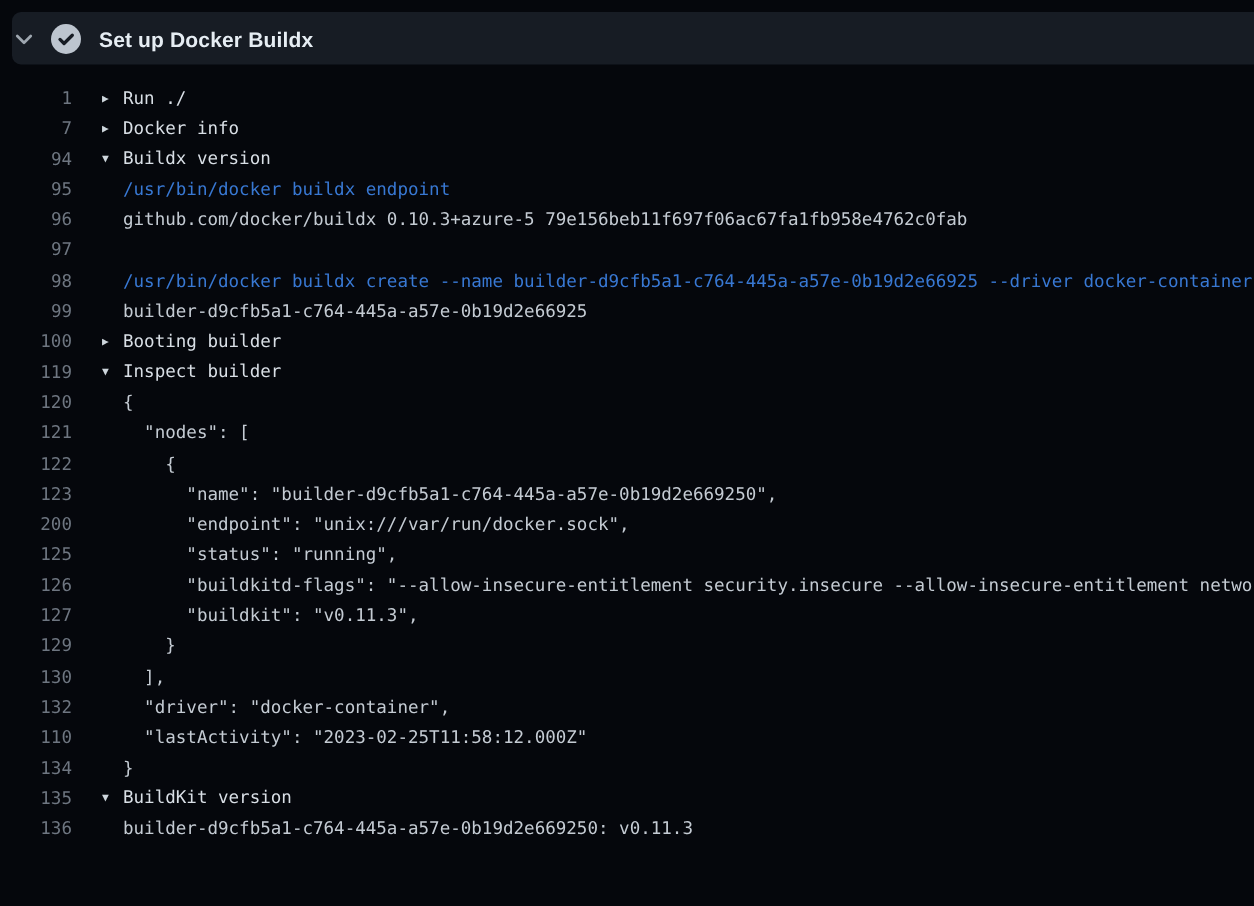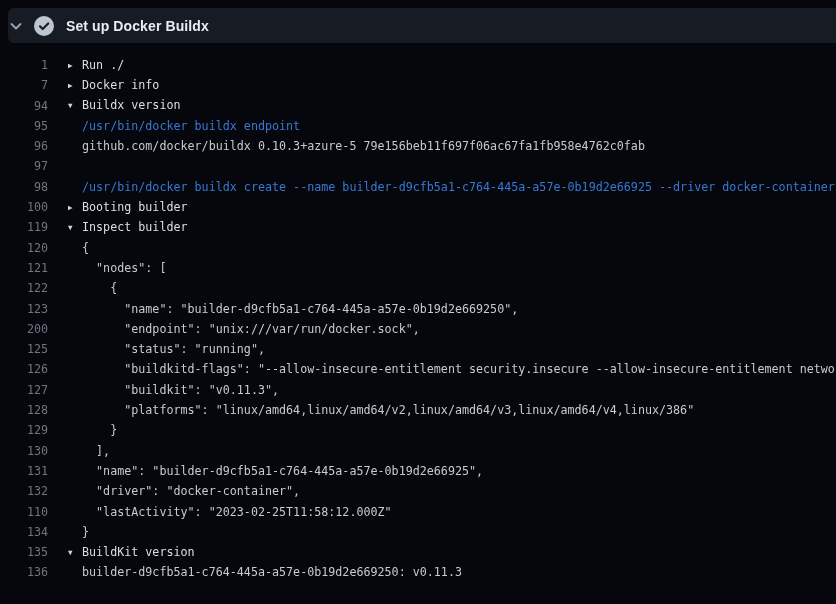--- a/index.html
+++ b/index.html
@@ -83,34 +83,33 @@
   </div>
 
   <div class="log" id="log">
       <div class="row"><span class="ln">1</span><span class="content group"><span class="marker">▶</span><span>Run ./</span></span></div>
       <div class="row"><span class="ln">7</span><span class="content group"><span class="marker">▶</span><span>Docker info</span></span></div>
       <div class="row"><span class="ln">94</span><span class="content group"><span class="marker">▼</span><span>Buildx version</span></span></div>
       <div class="row"><span class="ln">95</span><span class="content command"><span>/usr/bin/docker buildx endpoint</span></span></div>
       <div class="row"><span class="ln">96</span><span class="content output"><span>github.com/docker/buildx 0.10.3+azure-5 79e156beb11f697f06ac67fa1fb958e4762c0fab</span></span></div>
       <div class="row"><span class="ln">97</span></div>
       <div class="row"><span class="ln">98</span><span class="content command"><span>/usr/bin/docker buildx create --name builder-d9cfb5a1-c764-445a-a57e-0b19d2e66925 --driver docker-container</span></span></div>
+      <div class="row"><span class="ln">99</span><span class="content output"><span>builder-d9cfb5a1-c764-445a-a57e-0b19d2e66925</span></span></div>
       <div class="row"><span class="ln">100</span><span class="content group"><span class="marker">▶</span><span>Booting builder</span></span></div>
       <div class="row"><span class="ln">119</span><span class="content group"><span class="marker">▼</span><span>Inspect builder</span></span></div>
       <div class="row"><span class="ln">120</span><span class="content output"><span>{</span></span></div>
       <div class="row"><span class="ln">121</span><span class="content output"><span>  "nodes": [</span></span></div>
       <div class="row"><span class="ln">122</span><span class="content output"><span>    {</span></span></div>
       <div class="row"><span class="ln">123</span><span class="content output"><span>      "name": "builder-d9cfb5a1-c764-445a-a57e-0b19d2e669250",</span></span></div>
       <div class="row"><span class="ln">200</span><span class="content output"><span>      "endpoint": "unix:///var/run/docker.sock",</span></span></div>
       <div class="row"><span class="ln">125</span><span class="content output"><span>      "status": "running",</span></span></div>
       <div class="row"><span class="ln">126</span><span class="content output"><span>      "buildkitd-flags": "--allow-insecure-entitlement security.insecure --allow-insecure-entitlement network.host",</span></span></div>
       <div class="row"><span class="ln">127</span><span class="content output"><span>      "buildkit": "v0.11.3",</span></span></div>
-      <div class="row"><span class="ln">128</span><span class="content output"><span>      "platforms": "linux/amd64,linux/amd64/v2,linux/amd64/v3,linux/amd64/v4,linux/386"</span></span></div>
       <div class="row"><span class="ln">129</span><span class="content output"><span>    }</span></span></div>
       <div class="row"><span class="ln">130</span><span class="content output"><span>  ],</span></span></div>
-      <div class="row"><span class="ln">131</span><span class="content output"><span>  "name": "builder-d9cfb5a1-c764-445a-a57e-0b19d2e66925",</span></span></div>
       <div class="row"><span class="ln">132</span><span class="content output"><span>  "driver": "docker-container",</span></span></div>
       <div class="row"><span class="ln">110</span><span class="content output"><span>  "lastActivity": "2023-02-25T11:58:12.000Z"</span></span></div>
       <div class="row"><span class="ln">134</span><span class="content output"><span>}</span></span></div>
       <div class="row"><span class="ln">135</span><span class="content group"><span class="marker">▼</span><span>BuildKit version</span></span></div>
       <div class="row"><span class="ln">136</span><span class="content output"><span>builder-d9cfb5a1-c764-445a-a57e-0b19d2e669250: v0.11.3</span></span></div>
     </div>
 
 </div>
 
 </body></html>

